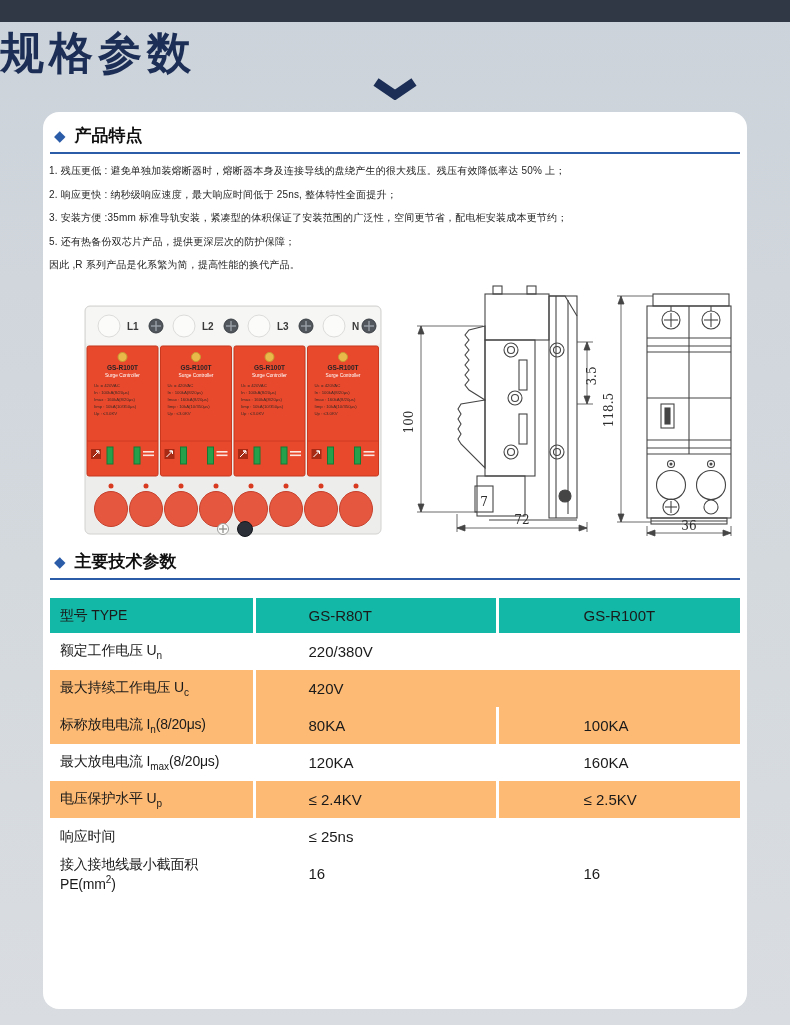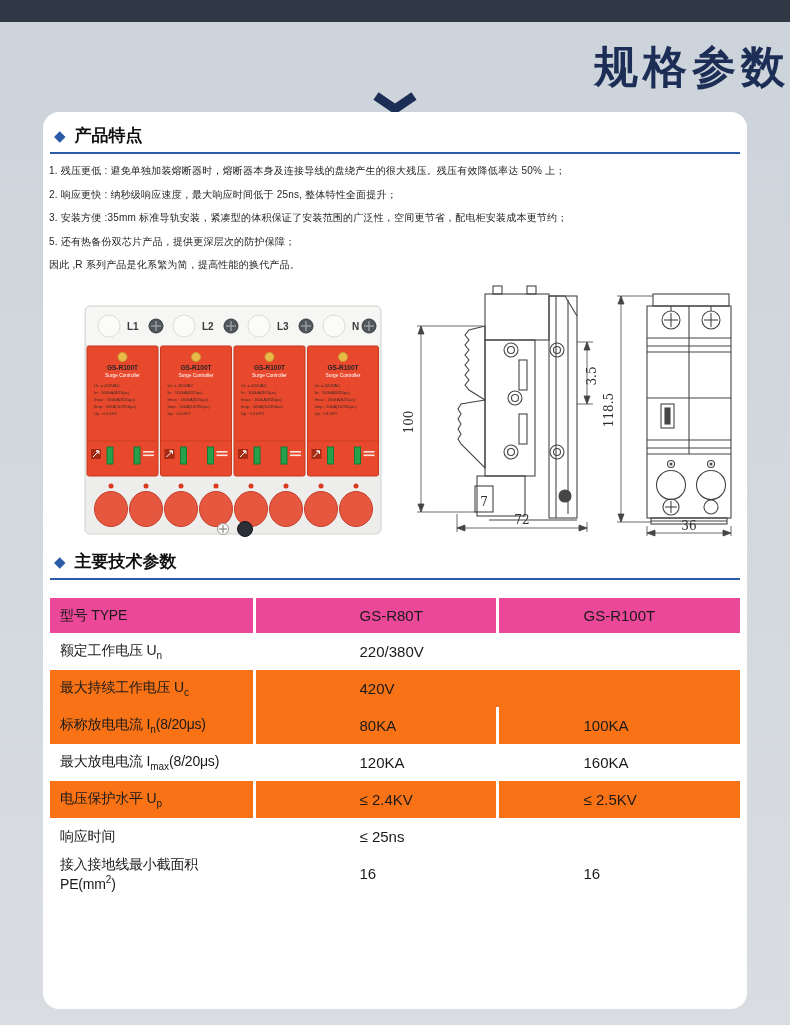--- a/index.html
+++ b/index.html
@@ -2,21 +2,21 @@
 <html><head>
 <meta charset="utf-8">
 <style>
   html,body{margin:0;padding:0;}
   body{
     width:790px;height:1025px;position:relative;overflow:hidden;
     font-family:"Liberation Sans","DejaVu Sans",sans-serif;
     background:linear-gradient(180deg,#ccd3da 0%,#d4d9de 55%,#d9dde1 100%);
   }
   .topbar{position:absolute;left:0;top:0;width:790px;height:22px;background:#303846;}
-  .title-wrap{position:absolute;left:0;top:22px;width:790px;text-align:right;margin-top:14px;}
+  .title-wrap{position:absolute;left:0;top:22px;width:790px;text-align:left;}
   .page-title{
     margin:4px 0 0;font-size:44px;line-height:54px;font-weight:800;
     color:#1C2E55;letter-spacing:5px;
   }
   .chev{display:block;margin:-2px auto 0;}
   .card{
     position:absolute;left:43px;top:112px;width:704px;height:897px;
     background:#ffffff;border-radius:16px;
   }
   .sec{position:absolute;display:flex;align-items:center;gap:9px;
@@ -24,27 +24,27 @@
   .diamond{color:#2B5CA8;font-size:15px;line-height:1;}
   .rule{position:absolute;height:2px;background:#2B5CA8;}
   .features{position:absolute;left:6px;top:47px;width:692px;}
   .feat{font-size:10px;line-height:23.5px;color:#1f1f1f;letter-spacing:0.2px;}
   .imgbox{position:absolute;}
   table.spec{
     position:absolute;left:7px;top:486px;width:690px;
     border-collapse:collapse;table-layout:fixed;font-size:15px;color:#1a1a1a;
   }
   table.spec th,table.spec td{font-weight:400;text-align:left;padding:0;}
-  table.spec th{height:35px;background:#ec4899;}
+  table.spec th{height:35px;background:#14b8a6;}
   table.spec td{height:37px;}
   table.spec .lbl{padding-left:10px;font-size:14px;letter-spacing:-0.2px;}
-  table.spec .val{padding-left:104px;}
+  table.spec .val{padding-left:53px;}
   table.spec td.val + td.val, table.spec th.val + th.val{padding-left:85px;}
   table.spec th + th, table.spec td + td{border-left:3px solid #ffffff;}
-  table.spec tr.shade td{background:#f97316;}
+  table.spec tr.shade td{background:#fdba74;}
   table.spec sub,table.spec sup{font-size:10px;letter-spacing:0;}
   .mmodel{font:700 6.5px "Liberation Sans",sans-serif;fill:#2b2326;}
   .msub{font:4.8px "Liberation Sans",sans-serif;fill:#ffffff;}
   .mspec{font:4.3px "Liberation Sans",sans-serif;fill:#3c2a24;}
   .tlabel{font:700 10px "Liberation Sans",sans-serif;fill:#3a3a3a;}
   .dim{font:12px "DejaVu Serif","Liberation Serif",serif;fill:#2e2e2e;}
   .draw{stroke:#454545;fill:none;stroke-width:1.1;}
   .dimln{stroke:#454545;fill:none;stroke-width:0.8;}
 </style>
 </head>

